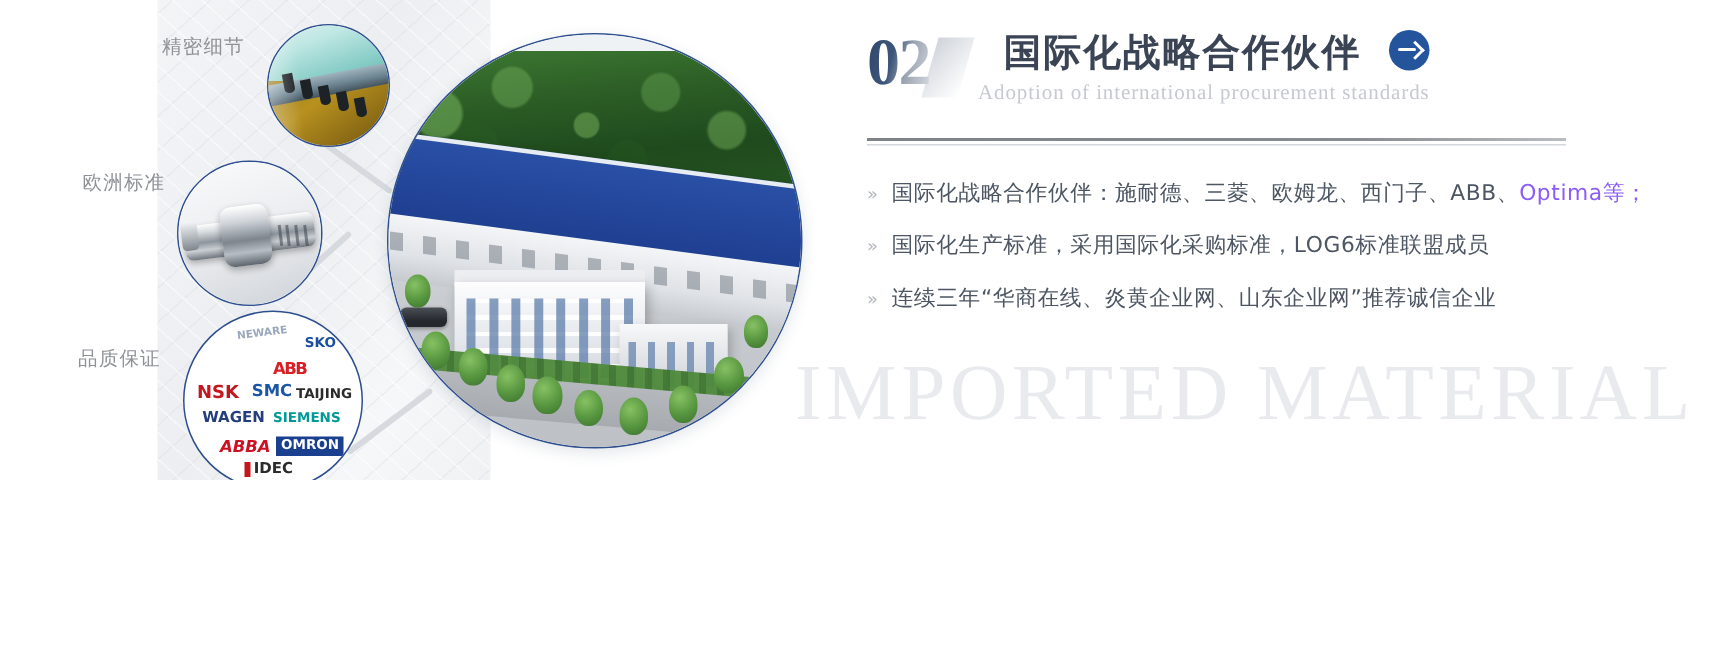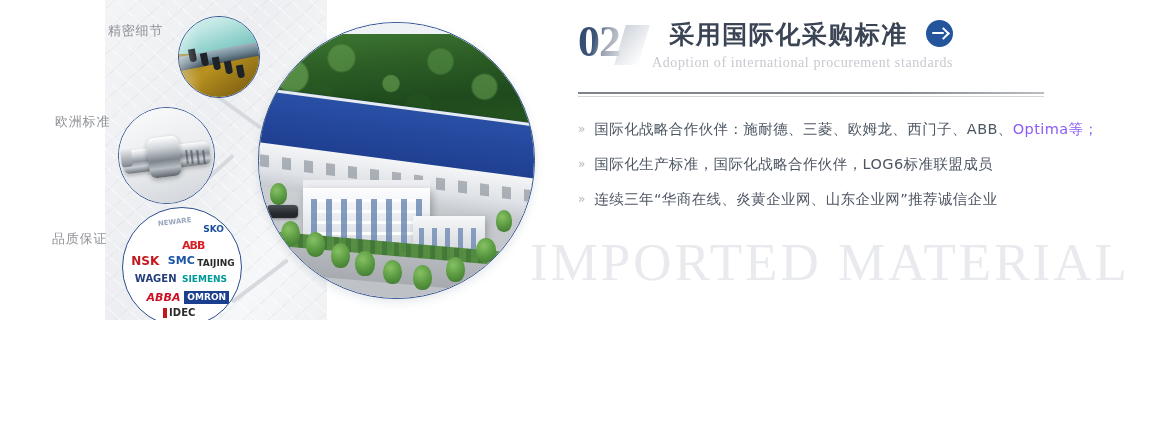--- a/index.html
+++ b/index.html
@@ -272,41 +272,41 @@
   </div>
 
   <div class="watermark">IMPORTED  MATERIAL</div>
 
   <div class="right">
 
     <div class="head-row">
       <div class="num-shadow"></div>
       <div class="num">02</div>
       <div class="title-wrap">
-        <span class="title-zh">采用国际化采购标准</span>
+        <span class="title-zh">国际化战略合作伙伴</span>
         <span class="arrow-ico"></span>
         <div class="title-en">Adoption of international procurement standards</div>
       </div>
     </div>
 
     <div class="divider">
       <div class="d1"></div>
         <div class="d2"></div>
     </div>
 
     <div class="bullets">
 
       <div class="bullet">
         <span class="chev">»</span>
         <span class="btxt"><span>国际化战略合作伙伴：施耐德、三菱、欧姆龙、西门子、ABB、</span><span class="hl">Optima等；</span></span>
       </div>
 
       <div class="bullet">
         <span class="chev">»</span>
-        <span class="btxt"><span>国际化生产标准，国际化战略合作伙伴，LOG6标准联盟成员</span><span class="hl"></span></span>
+        <span class="btxt"><span>国际化生产标准，采用国际化采购标准，LOG6标准联盟成员</span><span class="hl"></span></span>
       </div>
 
       <div class="bullet">
         <span class="chev">»</span>
         <span class="btxt"><span>连续三年“华商在线、炎黄企业网、山东企业网”推荐诚信企业</span><span class="hl"></span></span>
       </div>
 
     </div>
   </div>
 

